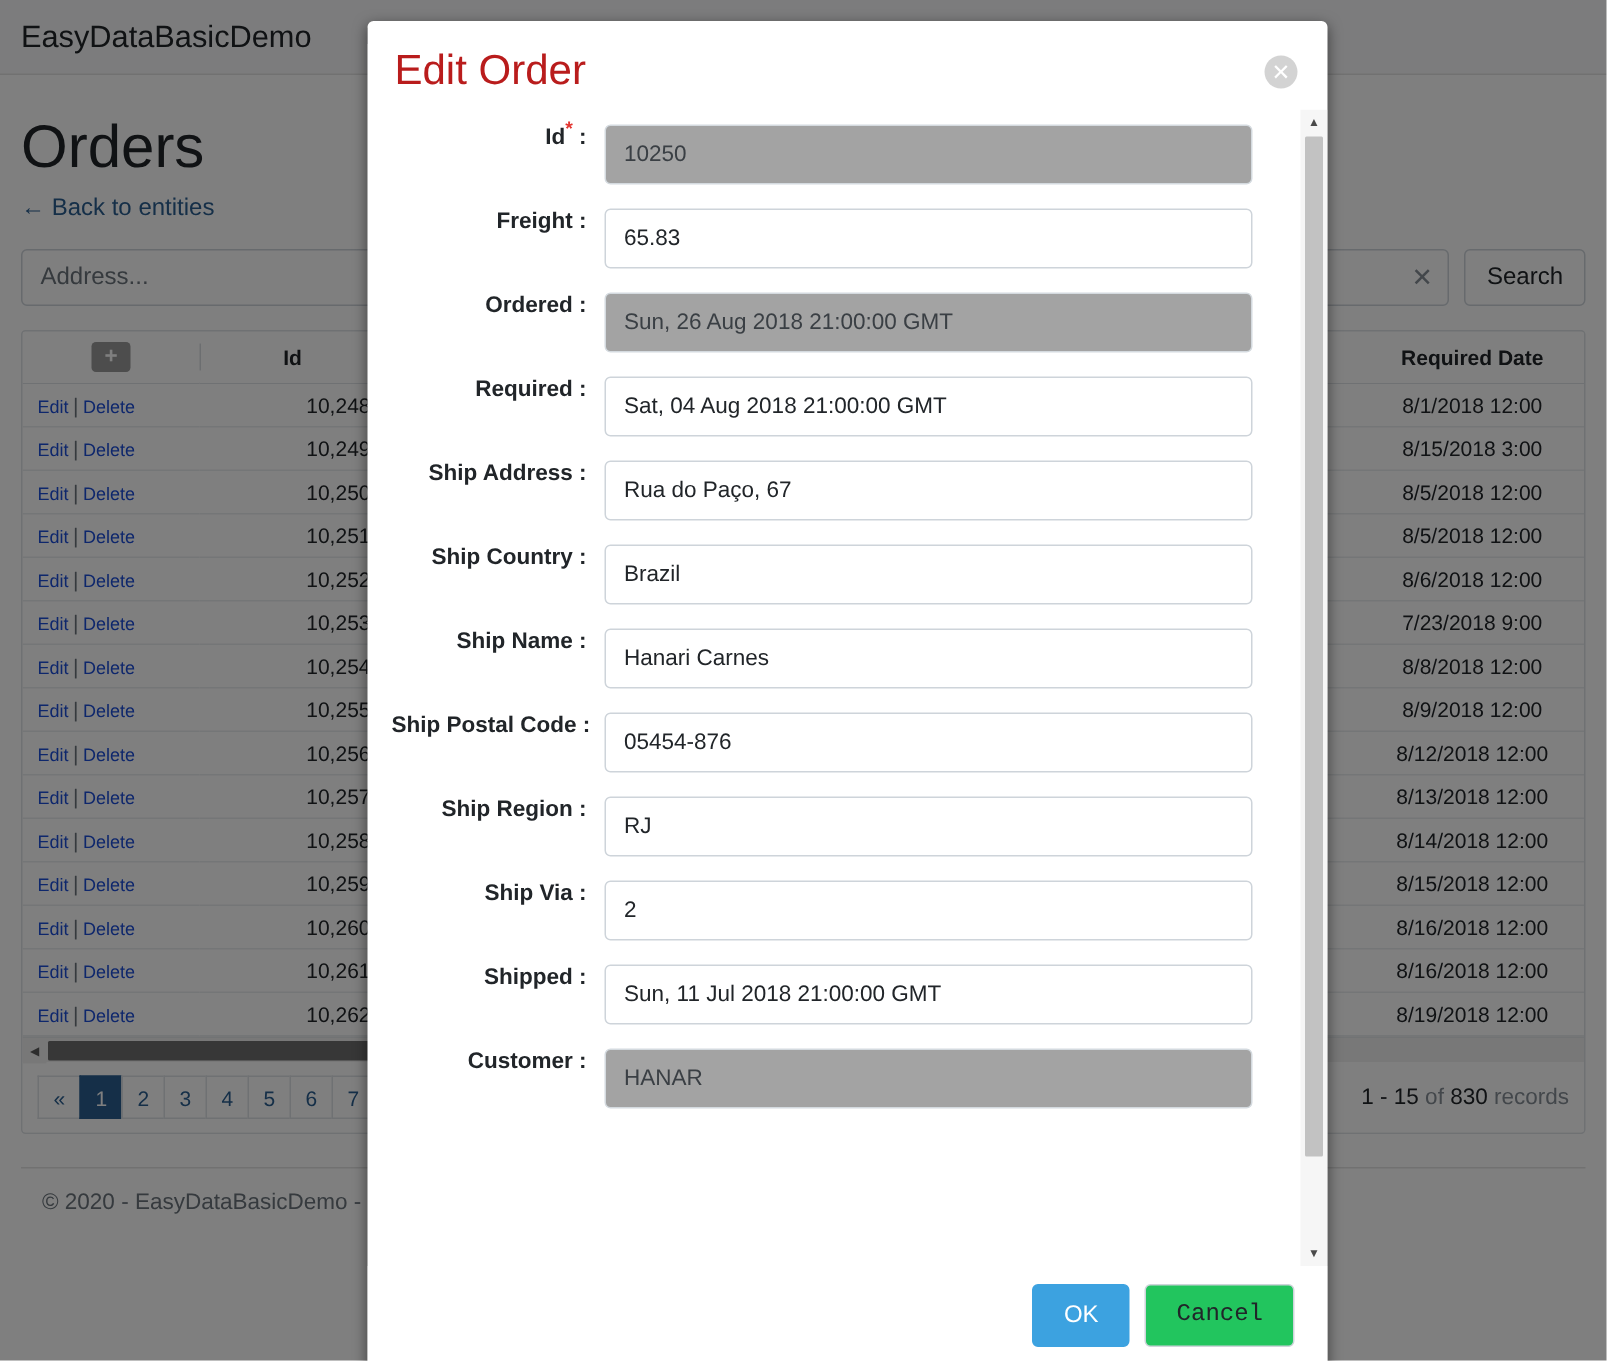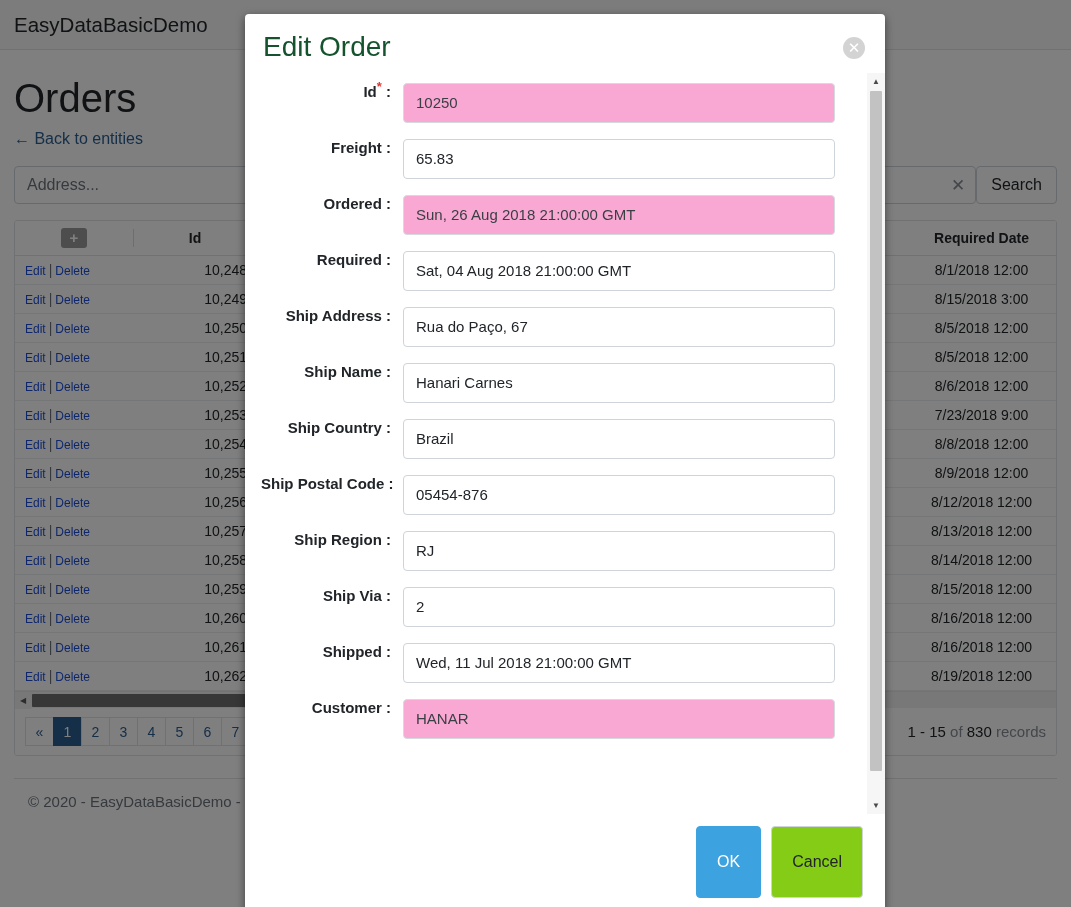--- a/index.html
+++ b/index.html
@@ -79,20 +79,21 @@
   }
   .search-clear {
     position: absolute;
     right: 10px; top: 50%;
     transform: translateY(-50%);
     font-size: 17px;
     color: #868e96;
     line-height: 1;
   }
   .search-btn {
+    margin-left: 10px;
     border: 1px solid #ced4da;
     border-radius: 4px;
     background: #fff;
     color: #212529;
     font-size: 16px;
     padding: 0 14px;
     display: flex; align-items: center;
     white-space: nowrap;
   }
 
@@ -240,21 +241,21 @@
     padding: 18px 18px 10px 18px;
     display: flex;
     align-items: flex-start;
     justify-content: space-between;
     flex: 0 0 auto;
     position: relative;
   }
   .modal-title {
     font-size: 28px;
     font-weight: normal;
-    color: #14532d;
+    color: #b91c1c;
     line-height: 1.1;
     margin: 0;
   }
   .modal-close {
     position: absolute;
     right: 20px; top: 23px;
     width: 22px; height: 22px;
     border-radius: 50%;
     background: #d3d3d3;
     color: #ffffff;
@@ -299,21 +300,21 @@
     border-radius: 4px;
     background: #ffffff;
     font-size: 15px;
     color: #212529;
     padding: 0 12px;
     display: flex;
     align-items: center;
     margin-right: 28px;
   }
   .form-input.disabled {
-    background: #f9a8d4;
+    background: #a3a3a3;
     border-color: #d4dadf;
     color: #3a3f44;
   }
 
   
   .modal-scrollbar {
     position: absolute;
     right: 0;
     top: 0;
     bottom: 0;
@@ -340,36 +341,37 @@
   .modal-footer {
     flex: 0 0 auto;
     padding: 12px 22px 16px 22px;
     display: flex;
     justify-content: flex-end;
     gap: 10px;
     background: #fff;
   }
   .btn {
     font-size: 16px;
-    padding: 24px 20px;
+    padding: 9px 20px;
     border-radius: 4px;
     border: 1px solid transparent;
     line-height: 1.35;
   }
   .btn-ok {
     background: #3ca2e0;
     border-color: #3ca2e0;
     color: #ffffff;
     min-width: 56px;
     text-align: center;
   }
   .btn-cancel {
-    background: #84cc16;
+    background: #22c55e;
     border-color: #ced4da;
     color: #212529;
+    font-family: Liberation Mono, monospace;
   }
 </style>
 </head>
 <body>
 
 <div id="page-root">
 
   <div class="navbar">
     <span class="navbar-brand">EasyDataBasicDemo</span>
     <span class="nav-link">Home</span>
@@ -591,42 +593,42 @@
         </div>
         <div class="form-row">
           <div class="form-label">Required :</div>
           <div class="form-input">Sat, 04 Aug 2018 21:00:00 GMT</div>
         </div>
         <div class="form-row">
           <div class="form-label">Ship Address :</div>
           <div class="form-input">Rua do Paço, 67</div>
         </div>
         <div class="form-row">
+          <div class="form-label">Ship Country :</div>
+          <div class="form-input">Brazil</div>
+        </div>
+        <div class="form-row">
           <div class="form-label">Ship Name :</div>
           <div class="form-input">Hanari Carnes</div>
         </div>
         <div class="form-row">
-          <div class="form-label">Ship Country :</div>
-          <div class="form-input">Brazil</div>
-        </div>
-        <div class="form-row">
           <div class="form-label">Ship Postal Code :</div>
           <div class="form-input">05454-876</div>
         </div>
         <div class="form-row">
           <div class="form-label">Ship Region :</div>
           <div class="form-input">RJ</div>
         </div>
         <div class="form-row">
           <div class="form-label">Ship Via :</div>
           <div class="form-input">2</div>
         </div>
         <div class="form-row">
           <div class="form-label">Shipped :</div>
-          <div class="form-input">Wed, 11 Jul 2018 21:00:00 GMT</div>
+          <div class="form-input">Sun, 11 Jul 2018 21:00:00 GMT</div>
         </div>
         <div class="form-row">
           <div class="form-label">Customer :</div>
           <div class="form-input disabled">HANAR</div>
         </div>
       </div>
 
     <div class="modal-scrollbar">
       <div class="msb-arrow up">▲</div>
       <div class="msb-thumb"></div>

